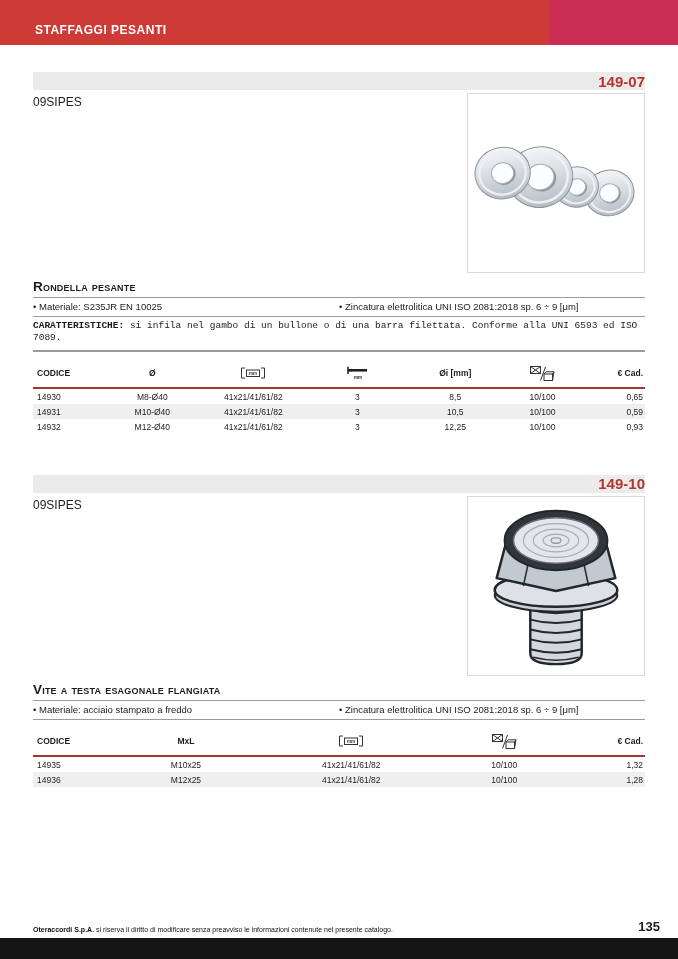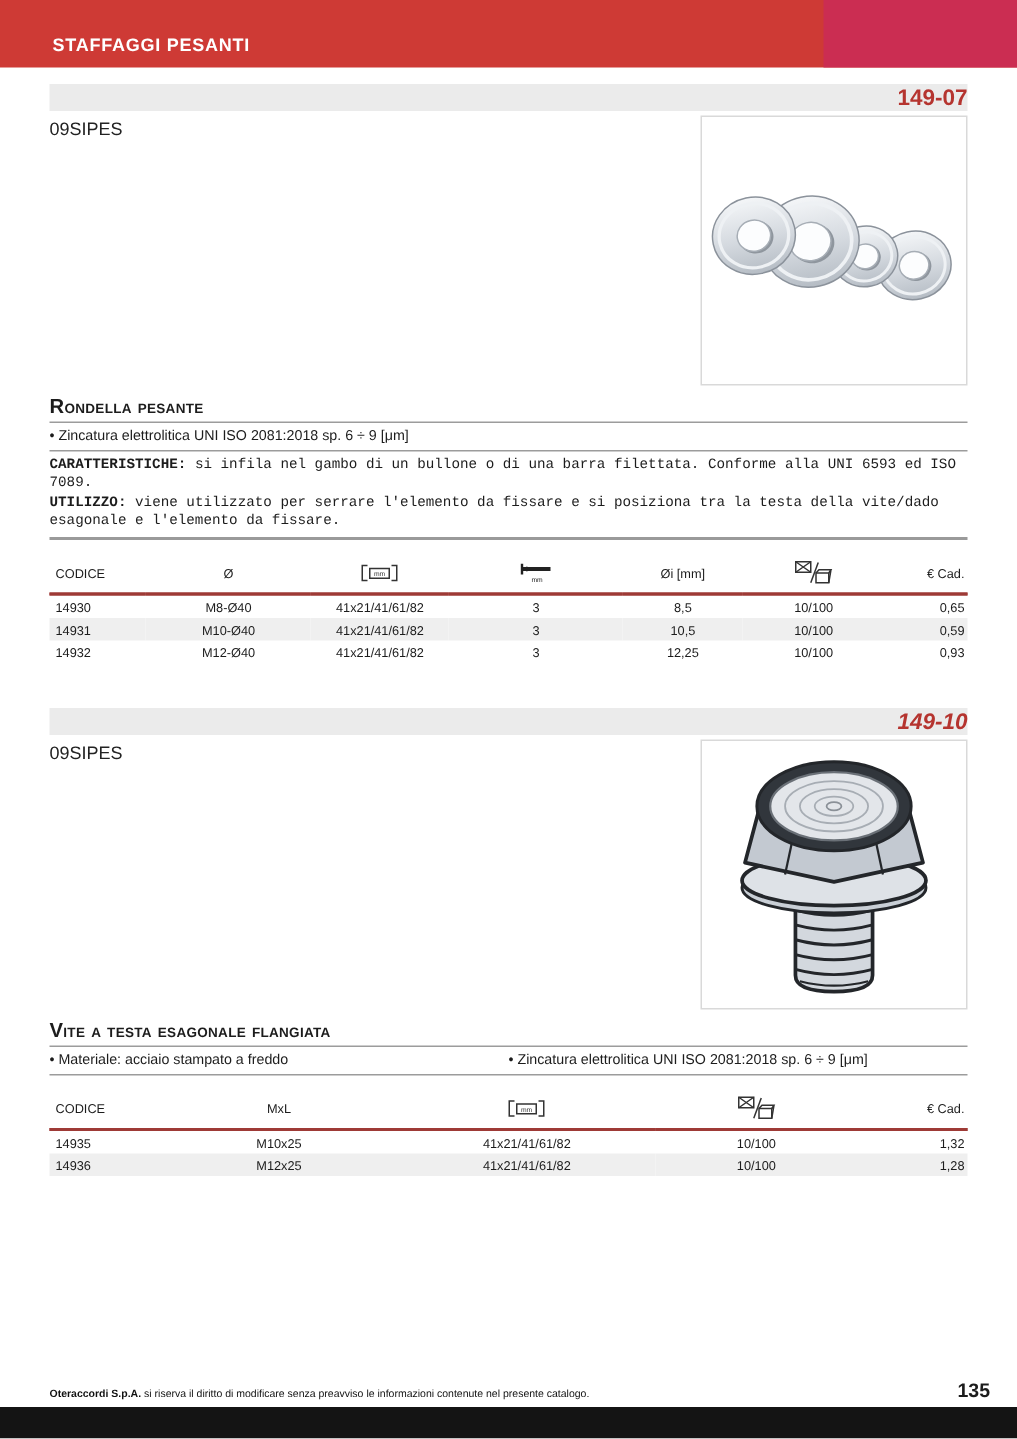--- a/index.html
+++ b/index.html
@@ -10,52 +10,52 @@
   html,body{width:678px;height:959px;}
   body{
     position:relative;background:#ffffff;overflow:hidden;
     font-family:"Liberation Sans","DejaVu Sans",sans-serif;color:#1c1c1c;
   }
   
   .topbar{position:relative;height:45px;background:var(--topbar-left);}
   .topbar::after{content:"";position:absolute;top:0;right:0;width:129px;height:45px;background:var(--topbar-right);}
   .topbar-title{position:absolute;left:35px;bottom:8px;color:#fff;font-size:12px;font-weight:bold;letter-spacing:.5px;z-index:2;}
   
-  .content{padding:0 33px;}
+  .content{padding:16px 33px;}
   .ref-band{margin-top:11px;height:18px;background:var(--band-gray);display:flex;align-items:center;justify-content:flex-end;}
   .ref-code{color:var(--accent-red);font-size:15px;font-weight:bold;line-height:1;}
   .product-row{display:flex;justify-content:space-between;align-items:flex-start;margin-top:3px;}
   .sku{font-size:12px;color:#222;padding-top:2px;}
   .image-box{width:178px;height:180px;border:1px solid #d9d9d9;background:#fff;overflow:hidden;}
   .image-box svg{display:block;width:100%;height:100%;}
   .section-title{margin-top:6px;font-size:13.5px;font-weight:bold;font-variant:small-caps;letter-spacing:.2px;
     border-bottom:1px solid #9c9c9c;padding-bottom:3px;}
   .bullets{display:flex;border-bottom:1px solid #9c9c9c;}
   .bullet{width:50%;font-size:9.5px;padding:3px 0 4px;}
   .bullet::before{content:"• ";}
   .paragraphs{padding:3px 0 5px;border-bottom:2px solid #9a9a9a;}
   .paragraphs p{font-size:9.5px;line-height:1.3;font-family:Liberation Mono, monospace;}
   .paragraphs b{font-weight:bold;}
   
   table{width:100%;border-collapse:collapse;margin-top:7px;table-layout:fixed;}
-  th{font-size:8.5px;font-weight:normal;padding:6px 0 5px;border-bottom:2px solid var(--table-rule-red);
+  th{font-size:8.5px;font-weight:bold;padding:6px 0 5px;border-bottom:2px solid var(--table-rule-red);
      text-align:center;white-space:nowrap;vertical-align:middle;}
   td{font-size:8.5px;padding:3px 0 2px;text-align:center;white-space:nowrap;margin-left:44px;}
   th:first-child,td:first-child{text-align:left;padding-left:4px;}
   th:last-child,td:last-child{text-align:right;padding-right:2px;}
   tbody tr:nth-child(even){background:#efefef;}
   table.cols-7 th:nth-child(1){width:10.5%} table.cols-7 th:nth-child(2){width:18%}
   table.cols-7 th:nth-child(3){width:15%}  table.cols-7 th:nth-child(4){width:19%}
   table.cols-7 th:nth-child(5){width:13%}  table.cols-7 th:nth-child(6){width:15.5%}
   table.cols-7 th:nth-child(7){width:9%}
   table.cols-5 th:nth-child(1){width:12%} table.cols-5 th:nth-child(2){width:26%}
   table.cols-5 th:nth-child(3){width:28%} table.cols-5 th:nth-child(4){width:22%}
   table.cols-5 th:nth-child(5){width:12%}
   .th-icon svg{display:inline-block;vertical-align:middle;}
-  .section + .section .ref-band{margin-top:30px;font-style:italic;}
+  .section + .section .ref-band{margin-top:41px;}
   
   .footer-row{position:absolute;left:33px;right:18px;bottom:26px;display:flex;justify-content:space-between;align-items:flex-end;gap:36px;}
   .disclaimer{font-size:7px;color:#111;}
   .disclaimer b{font-weight:bold;}
   .page-number{font-size:13px;font-weight:bold;line-height:1;}
   .footer-bar{position:absolute;left:0;right:0;bottom:0;height:21px;background:var(--footer-bar);}
 </style>
 </head>
 <body>
 
@@ -107,25 +107,25 @@
             <ellipse cx="35" cy="80" rx="28" ry="26" fill="url(#met)" stroke="#8b929b"></ellipse>
             <ellipse cx="35" cy="80" rx="23.5" ry="21.6" fill="none" stroke="#eef1f4" stroke-width="2.2"></ellipse>
             <ellipse cx="36.2" cy="81.2" rx="11.8" ry="11" fill="#8f969e"></ellipse>
             <ellipse cx="35" cy="80" rx="11.3" ry="10.5" fill="#fcfdfe" stroke="#a6adb5"></ellipse>
           </g>
         </svg>
       </div>
     </div>
     <div class="section-title">Rondella pesante</div>
     <div class="bullets">
+      <div class="bullet">Materiale: S235JR EN 10025</div>
       <div class="bullet">Zincatura elettrolitica UNI ISO 2081:2018 sp. 6 ÷ 9 [μm]</div>
     </div>
     <div class="paragraphs">
       <p><b>CARATTERISTICHE:</b> <span>si infila nel gambo di un bullone o di una barra filettata. Conforme alla UNI 6593 ed ISO 7089.</span></p>
-      <p><b>UTILIZZO:</b> <span>viene utilizzato per serrare l'elemento da fissare e si posiziona tra la testa della vite/dado esagonale e l'elemento da fissare.</span></p>
     </div>
     <table class="cols-7">
         <thead>
           <tr>
             <th>CODICE</th>
             <th>Ø</th>
             <th><span class="th-icon"><svg width="26" height="12" viewBox="0 0 26 12" fill="none" stroke="#333" stroke-width="1">
                   <path d="M5 1 H1.5 V11 H5"></path>
                   <path d="M21 1 H24.5 V11 H21"></path>
                   <rect x="6.5" y="3" width="13" height="6.5"></rect>

